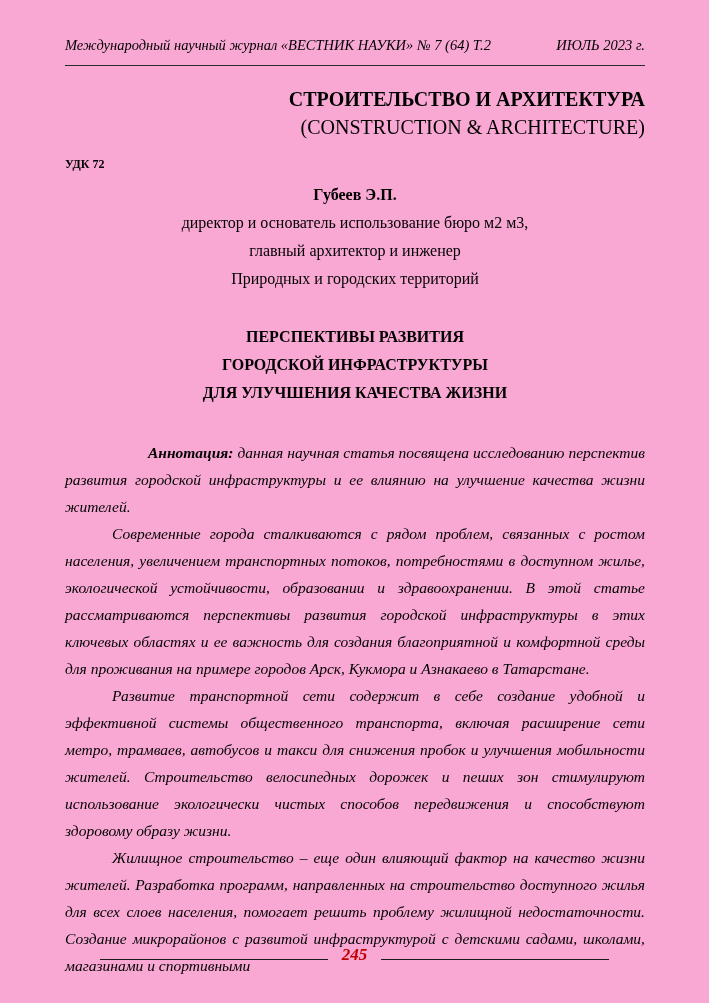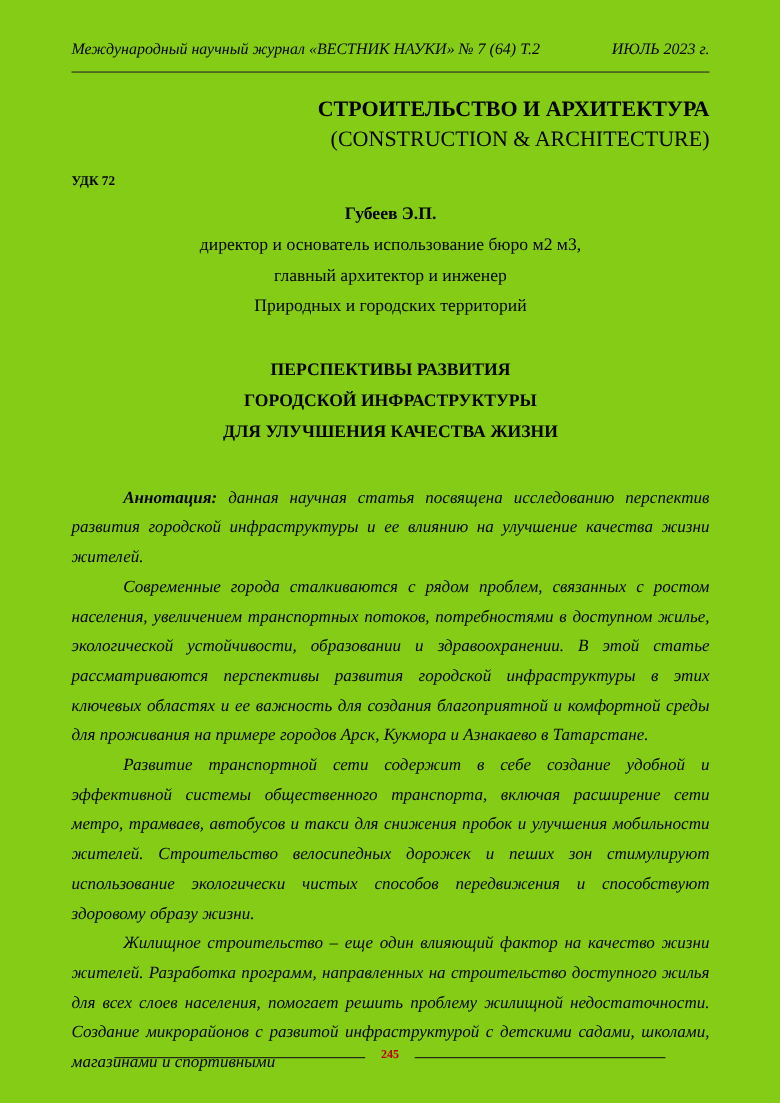--- a/index.html
+++ b/index.html
@@ -1,20 +1,20 @@
 <!DOCTYPE html>
 <html lang="ru"><head>
 <meta charset="utf-8">
 <style>
   * { margin: 0; padding: 0; box-sizing: border-box; }
   html, body { background: #888; }
   .page {
     width: 709px;
     height: 1003px;
-    background: #84cc16;
+    background: #f9a8d4;
     color: #000000;
     font-family: "Liberation Serif", "DejaVu Serif", serif;
     position: relative;
     margin: 0 auto;
     overflow: hidden;
   }
   .content {
     padding: 36px 64px 0 65px;
   }
   .running-head {
@@ -60,38 +60,39 @@
     margin-top: 32px;
     font-style: italic;
     font-size: 15.5px;
     line-height: 27px;
     text-align: justify;
   }
   .body-text p {
     text-indent: 47px;
     margin: 0;
   }
-  .abstract-label { font-weight: bold; }
+  .abstract-label { font-weight: bold; margin-left: 36px; }
   .page-footer {
     position: absolute;
     left: 0;
     right: 0;
     bottom: 38px;
     display: flex;
     justify-content: center;
     align-items: baseline;
   }
   .footer-line {
     width: 228px;
     border-bottom: 1.5px solid #1a1a1a;
     height: 14px;
   }
   .page-number {
     font-weight: bold;
-    font-size: 11px;
+    font-style: italic;
+    font-size: 17px;
     padding: 0 14px;
   }
 </style>
 </head>
 <body>
 
 <div class="page">
   <div class="content">
 
     <div class="running-head">

